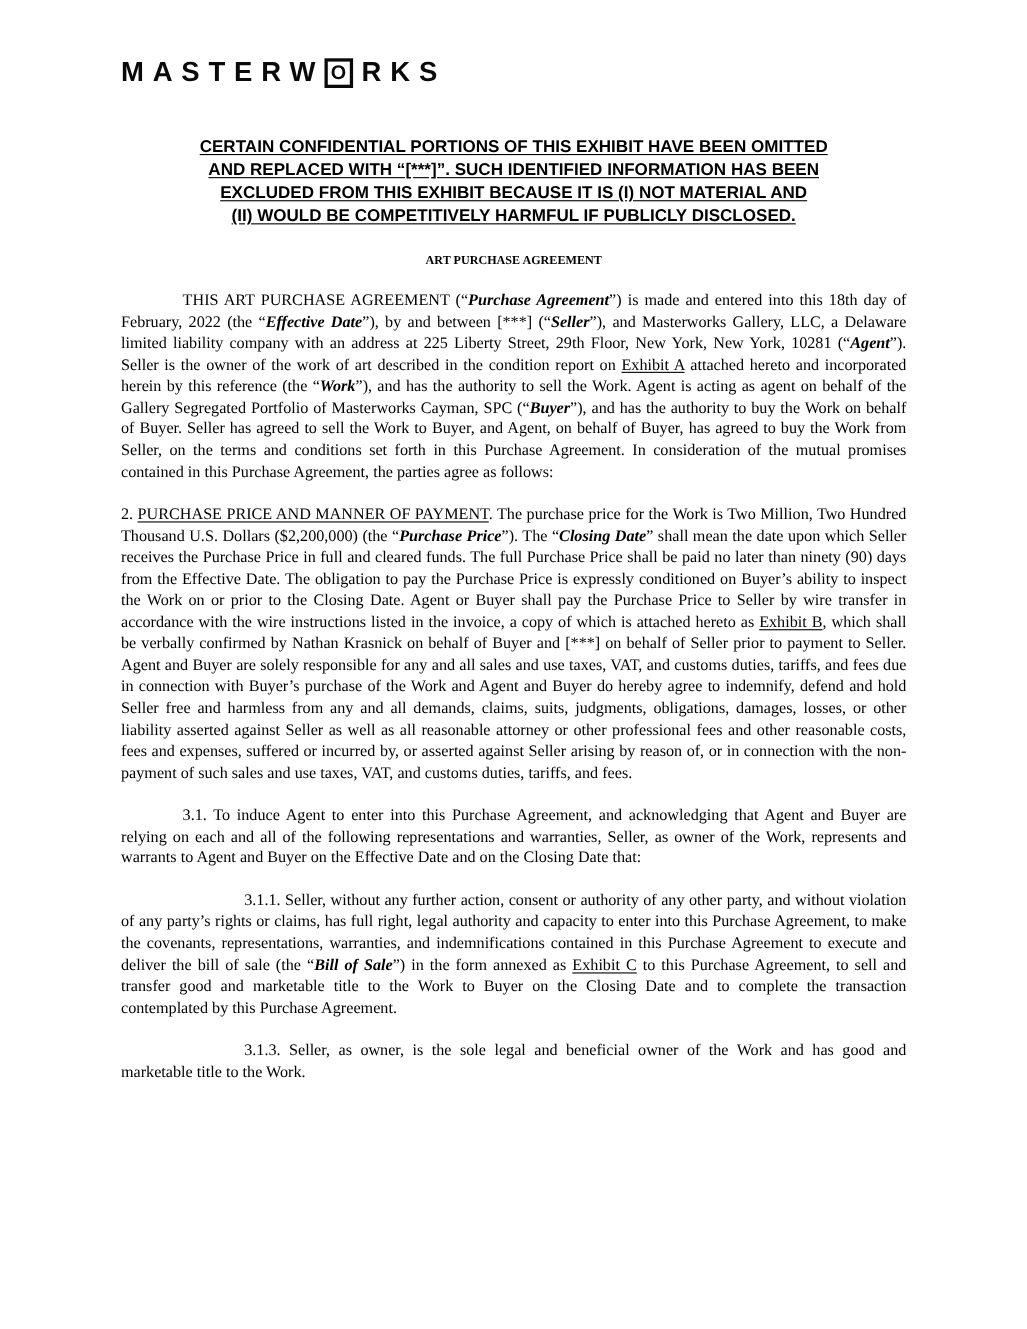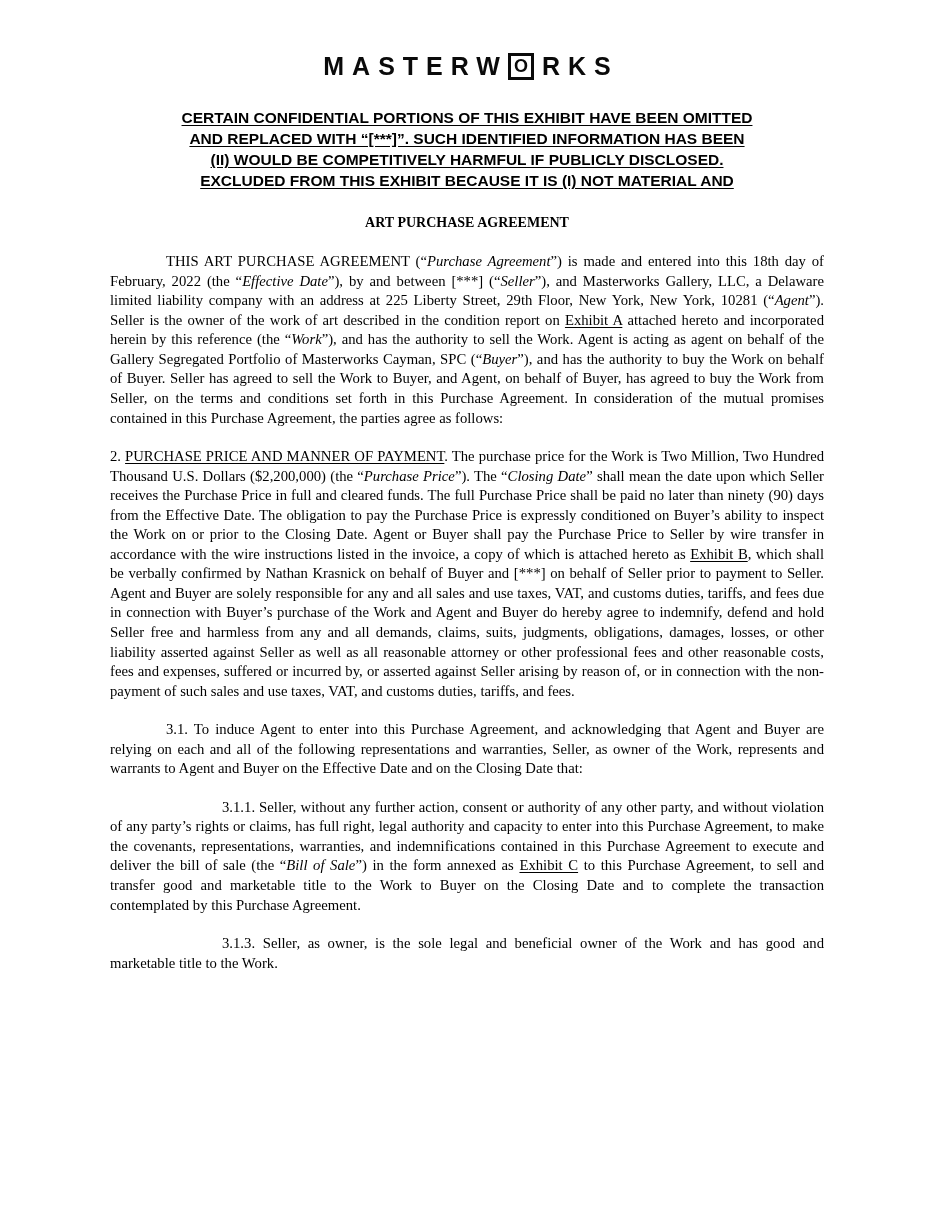--- a/index.html
+++ b/index.html
@@ -12,22 +12,22 @@
     color: #000000;
     font-family: "Liberation Serif", serif;
     font-size: 14.7px;
     line-height: 1.33;
     padding: 50px 110px 60px 110px;
     position: relative;
   }
   
   .logo-row {
     display: flex;
-    justify-content: center;
-    margin-bottom: 24px;
+    justify-content: flex-start;
+    margin-bottom: 40px;
   }
   .logo {
     display: flex;
     align-items: center;
     font-family: "Liberation Sans", sans-serif;
     font-weight: 700;
     font-size: 25px;
     color: #0a0a0a;
   }
   .logo .logo-text { letter-spacing: 8px; }
@@ -50,54 +50,54 @@
     font-weight: 700;
     font-size: 15.5px;
     line-height: 1.36;
     margin-bottom: 22px;
   }
   .notice-line { text-decoration: underline; text-underline-offset: 2px; }
   
   .doc-title {
     text-align: center;
     font-weight: 700;
-    font-size: 14px;
+    font-size: 11px;
     margin-bottom: 20px;
   }
   
   .doc-body p.para {
     text-align: justify;
     margin-bottom: 19px;
   }
   .doc-body p.para:last-child { margin-bottom: 0; }
   p.indent-0 { text-indent: 0; }
   p.indent-1 { text-indent: 56px; }
   p.indent-2 { text-indent: 112px; }
-  .b { font-weight: 400; }
+  .b { font-weight: 700; }
   .i { font-style: italic; }
   .u { text-decoration: underline; text-underline-offset: 2px; }
 </style>
 </head>
 <body>
 
 <div class="page">
 
   <div class="logo-row">
     <div class="logo">
       <span class="logo-text">MASTERW</span>
       <span class="logo-o">O</span>
       <span class="logo-text post">RKS</span>
     </div>
   </div>
 
   <div class="notice">
       <div class="notice-line">CERTAIN CONFIDENTIAL PORTIONS OF THIS EXHIBIT HAVE BEEN OMITTED</div>
       <div class="notice-line">AND REPLACED WITH “[***]”. SUCH IDENTIFIED INFORMATION HAS BEEN</div>
+      <div class="notice-line">EXCLUDED FROM THIS EXHIBIT BECAUSE IT IS (I) NOT MATERIAL AND</div>
       <div class="notice-line">(II) WOULD BE COMPETITIVELY HARMFUL IF PUBLICLY DISCLOSED.</div>
-      <div class="notice-line">EXCLUDED FROM THIS EXHIBIT BECAUSE IT IS (I) NOT MATERIAL AND</div>
     </div>
 
   <div class="doc-title">ART PURCHASE AGREEMENT</div>
 
   <div class="doc-body">
       <p class="para indent-1"><span>THIS ART PURCHASE AGREEMENT (“</span><span class="b i">Purchase Agreement</span><span>”) is made and entered into this 18th day of February, 2022 (the “</span><span class="b i">Effective Date</span><span>”), by and between [***] (“</span><span class="b i">Seller</span><span>”), and Masterworks Gallery, LLC, a Delaware limited liability company with an address at 225 Liberty Street, 29th Floor, New York, New York, 10281 (“</span><span class="b i">Agent</span><span>”). Seller is the owner of the work of art described in the condition report on </span><span class="u">Exhibit A</span><span> attached hereto and incorporated herein by this reference (the “</span><span class="b i">Work</span><span>”), and has the authority to sell the Work. Agent is acting as agent on behalf of the Gallery Segregated Portfolio of Masterworks Cayman, SPC (“</span><span class="b i">Buyer</span><span>”), and has the authority to buy the Work on behalf of Buyer. Seller has agreed to sell the Work to Buyer, and Agent, on behalf of Buyer, has agreed to buy the Work from Seller, on the terms and conditions set forth in this Purchase Agreement. In consideration of the mutual promises contained in this Purchase Agreement, the parties agree as follows:</span></p>
       <p class="para indent-0"><span>2. </span><span class="u">PURCHASE PRICE AND MANNER OF PAYMENT</span><span>. The purchase price for the Work is Two Million, Two Hundred Thousand U.S. Dollars ($2,200,000) (the “</span><span class="b i">Purchase Price</span><span>”). The “</span><span class="b i">Closing Date</span><span>” shall mean the date upon which Seller receives the Purchase Price in full and cleared funds. The full Purchase Price shall be paid no later than ninety (90) days from the Effective Date. The obligation to pay the Purchase Price is expressly conditioned on Buyer’s ability to inspect the Work on or prior to the Closing Date. Agent or Buyer shall pay the Purchase Price to Seller by wire transfer in accordance with the wire instructions listed in the invoice, a copy of which is attached hereto as </span><span class="u">Exhibit B</span><span>, which shall be verbally confirmed by Nathan Krasnick on behalf of Buyer and [***] on behalf of Seller prior to payment to Seller. Agent and Buyer are solely responsible for any and all sales and use taxes, VAT, and customs duties, tariffs, and fees due in connection with Buyer’s purchase of the Work and Agent and Buyer do hereby agree to indemnify, defend and hold Seller free and harmless from any and all demands, claims, suits, judgments, obligations, damages, losses, or other liability asserted against Seller as well as all reasonable attorney or other professional fees and other reasonable costs, fees and expenses, suffered or incurred by, or asserted against Seller arising by reason of, or in connection with the non-payment of such sales and use taxes, VAT, and customs duties, tariffs, and fees.</span></p>
       <p class="para indent-1"><span>3.1. To induce Agent to enter into this Purchase Agreement, and acknowledging that Agent and Buyer are relying on each and all of the following representations and warranties, Seller, as owner of the Work, represents and warrants to Agent and Buyer on the Effective Date and on the Closing Date that:</span></p>
       <p class="para indent-2"><span>3.1.1. Seller, without any further action, consent or authority of any other party, and without violation of any party’s rights or claims, has full right, legal authority and capacity to enter into this Purchase Agreement, to make the covenants, representations, warranties, and indemnifications contained in this Purchase Agreement to execute and deliver the bill of sale (the “</span><span class="b i">Bill of Sale</span><span>”) in the form annexed as </span><span class="u">Exhibit C</span><span> to this Purchase Agreement, to sell and transfer good and marketable title to the Work to Buyer on the Closing Date and to complete the transaction contemplated by this Purchase Agreement.</span></p>
       <p class="para indent-2"><span>3.1.3. Seller, as owner, is the sole legal and beneficial owner of the Work and has good and marketable title to the Work.</span></p>

